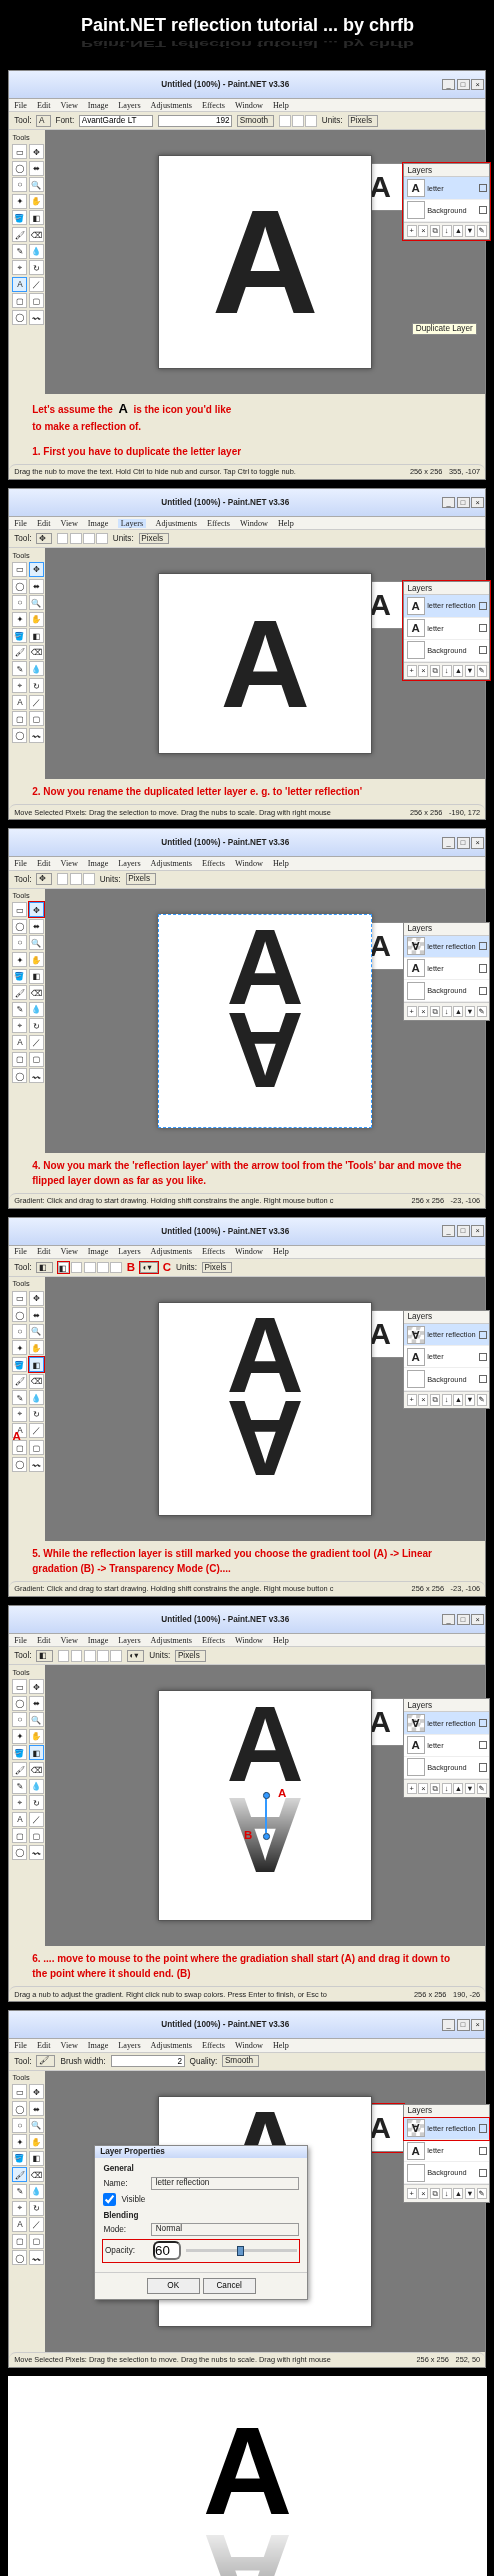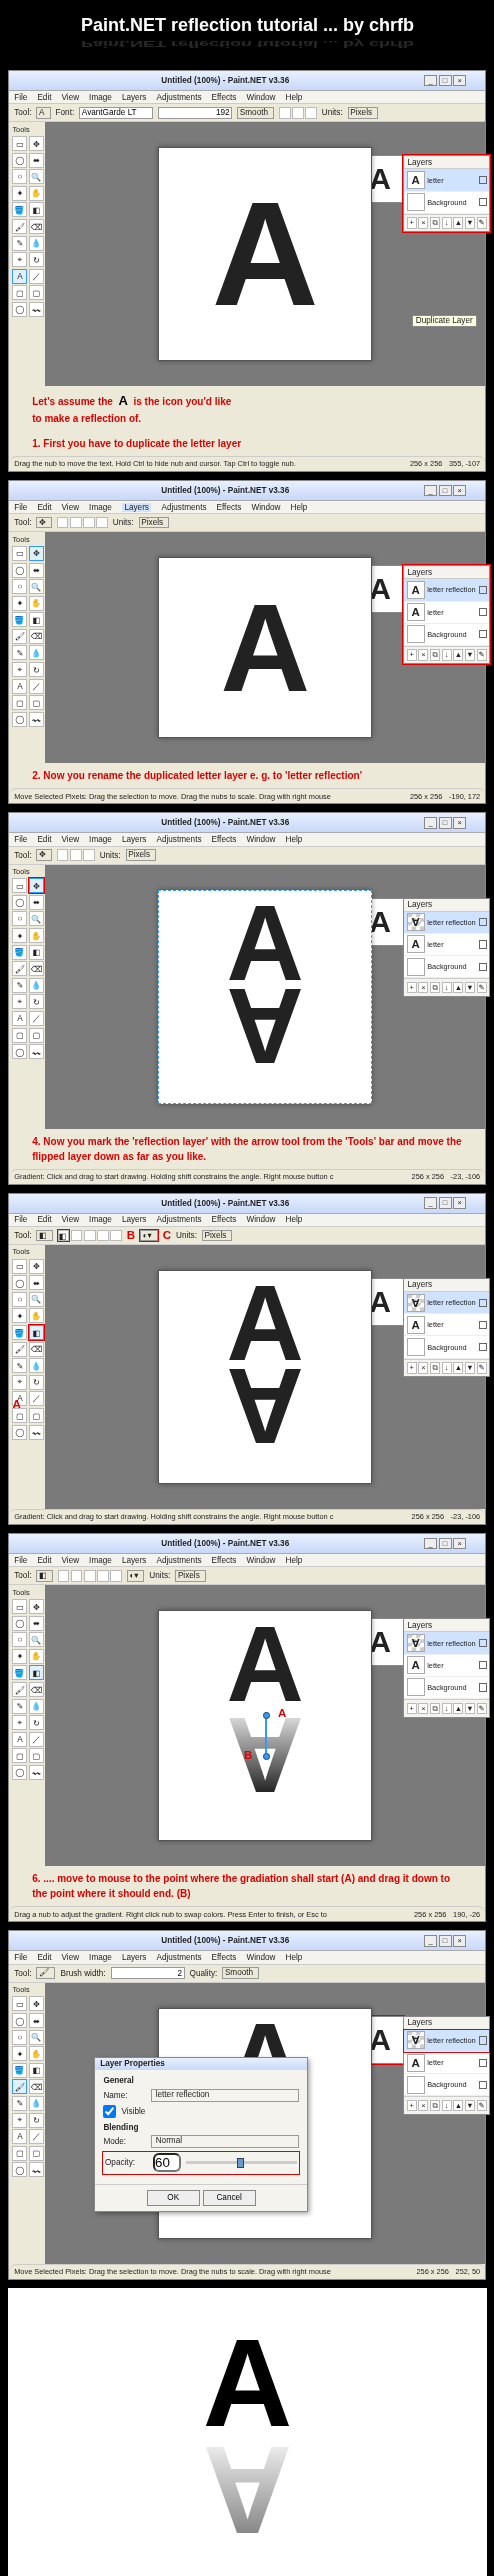--- a/index.html
+++ b/index.html
@@ -3,25 +3,25 @@
 <meta charset="utf-8">
 <style>
   * { box-sizing: border-box; margin: 0; padding: 0; }
   body { background: #000; font-family: Arial, sans-serif; width: 495px; }
   .page-title { text-align: center; padding: 15px 0 8.2px; }
   .page-title .main { color: #fff; font-size: 18px; font-weight: bold; }
   .page-title .reflect { color: #666; font-size: 18px; font-weight: bold; transform: scaleY(-0.5); opacity: 0.4; margin-top: -3.3px; }
 
   .step { position: relative; margin: 0; }
   .app { background: #ece9d8; border: 0.8px solid #888; width: 478px; margin: 8.2px; position: relative; font-size: 8.2px; color: #222; }
-  .titlebar { background: linear-gradient(#e8f0ff,#c8d8f8); border-bottom: 0.8px solid #aaa; display: flex; align-items: center; height: 20px; padding: 0 19px; }
+  .titlebar { background: linear-gradient(#e8f0ff,#c8d8f8); border-bottom: 0.8px solid #aaa; display: flex; align-items: center; height: 28px; padding: 0 1px; }
   .titlebar .t-title { flex: 1; text-align: center; font-weight: bold; font-size: 8.2px; }
   .titlebar .t-btn { width: 13px; height: 11.5px; border: 0.8px solid #888; margin-left: 1.6px; background: #eee; text-align: center; line-height: 10px; font-size: 7.4px; }
   .menubar { display: flex; padding: 1.6px 5px; gap: 10px; border-bottom: 0.8px solid #ccc; background: #f4f3ee; }
-  .menubar span { font-size: 8.2px; }
+  .menubar span { font-size: 8.2px; font-family: Liberation Serif, serif; }
   .optbar { display: flex; align-items: center; gap: 5px; padding: 1.6px 5px; border-bottom: 0.8px solid #ccc; height: 18px; }
   .optbar input[type=text] { width: 74px; font-size: 8.2px; height: 11.5px; border: 0.8px solid #999; padding: 0 1.6px; }
   .optbar .num { width: 25px; font-size: 8.2px; height: 11.5px; border: 0.8px solid #999; text-align: right; padding: 0 1.6px; }
   .optbar .sel { border: 0.8px solid #999; padding: 0 5px 0 1.6px; height: 11.5px; line-height: 10px; font-size: 8.2px; position: relative; }
   .optbar .icongrp { display: flex; gap: 1.6px; }
   .optbar .icongrp span { width: 11.5px; height: 11.5px; border: 0.8px solid #bbb; background: #fff; }
 
   .body-row { display: flex; }
   .tools { width: 36px; background: #ece9d8; padding: 1.6px; }
   .tools .t-title2 { font-size: 7.4px; padding: 0.8px 1.6px; }
@@ -550,20 +550,21 @@
               <span>▼</span>
               <span>✎</span>
             </div>
         </div>
         <div class="canvas" style="height:214px;">
           <div class="letter-a" style="font-size:107px;margin-top:-25px;">A</div>
           <div class="letter-a flip" style="font-size:107px;margin-top:-25px;">A</div>
         </div>
       </div>
     </div>
+    <div class="step-text">5. While the reflection layer is still marked you choose the gradient tool (A) -&gt; Linear gradation (B) -&gt; Transparency Mode (C)....</div>
     <div class="statusbar">
         <span class="s-text">Gradient: Click and drag to start drawing. Holding shift constrains the angle. Right mouse button c</span>
         <span class="s-dims">256 x 256</span>
         <span class="s-dims">-23, -106</span>
       </div>
   </div>
 </div>
 
 <div class="step">
   <div class="app">

